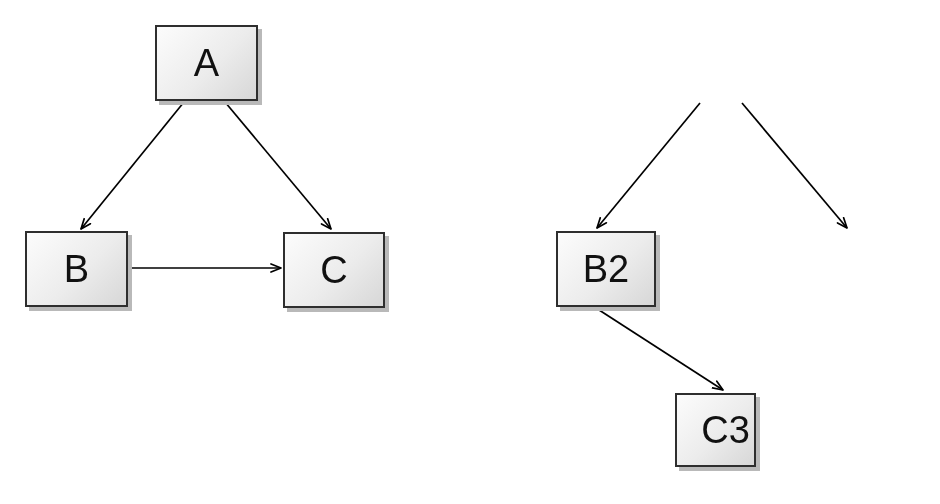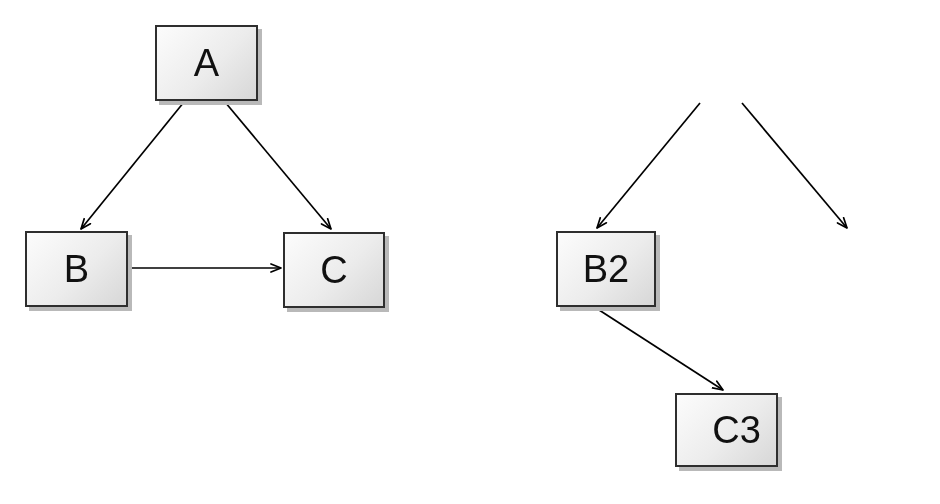--- a/index.html
+++ b/index.html
@@ -70,17 +70,17 @@
   <div class="node" style="left: 25px; top: 231px; width: 103px; height: 76px;">
     <span class="node-label">B</span>
   </div>
   <div class="node" style="left: 283px; top: 232px; width: 102px; height: 76px;">
     <span class="node-label">C</span>
   </div>
 
   <div class="node" style="left: 543px; top: 231px; width: 100px; height: 76px; margin-left: 13px;">
     <span class="node-label">B2</span>
   </div>
-  <div class="node" style="left: 675px; top: 393px; width: 103px; height: 74px; padding-left: 20px;">
+  <div class="node" style="left: 675px; top: 393px; width: 81px; height: 74px; padding-left: 20px;">
     <span class="node-label">C3</span>
   </div>
 
 </div>
 
 </body></html>

